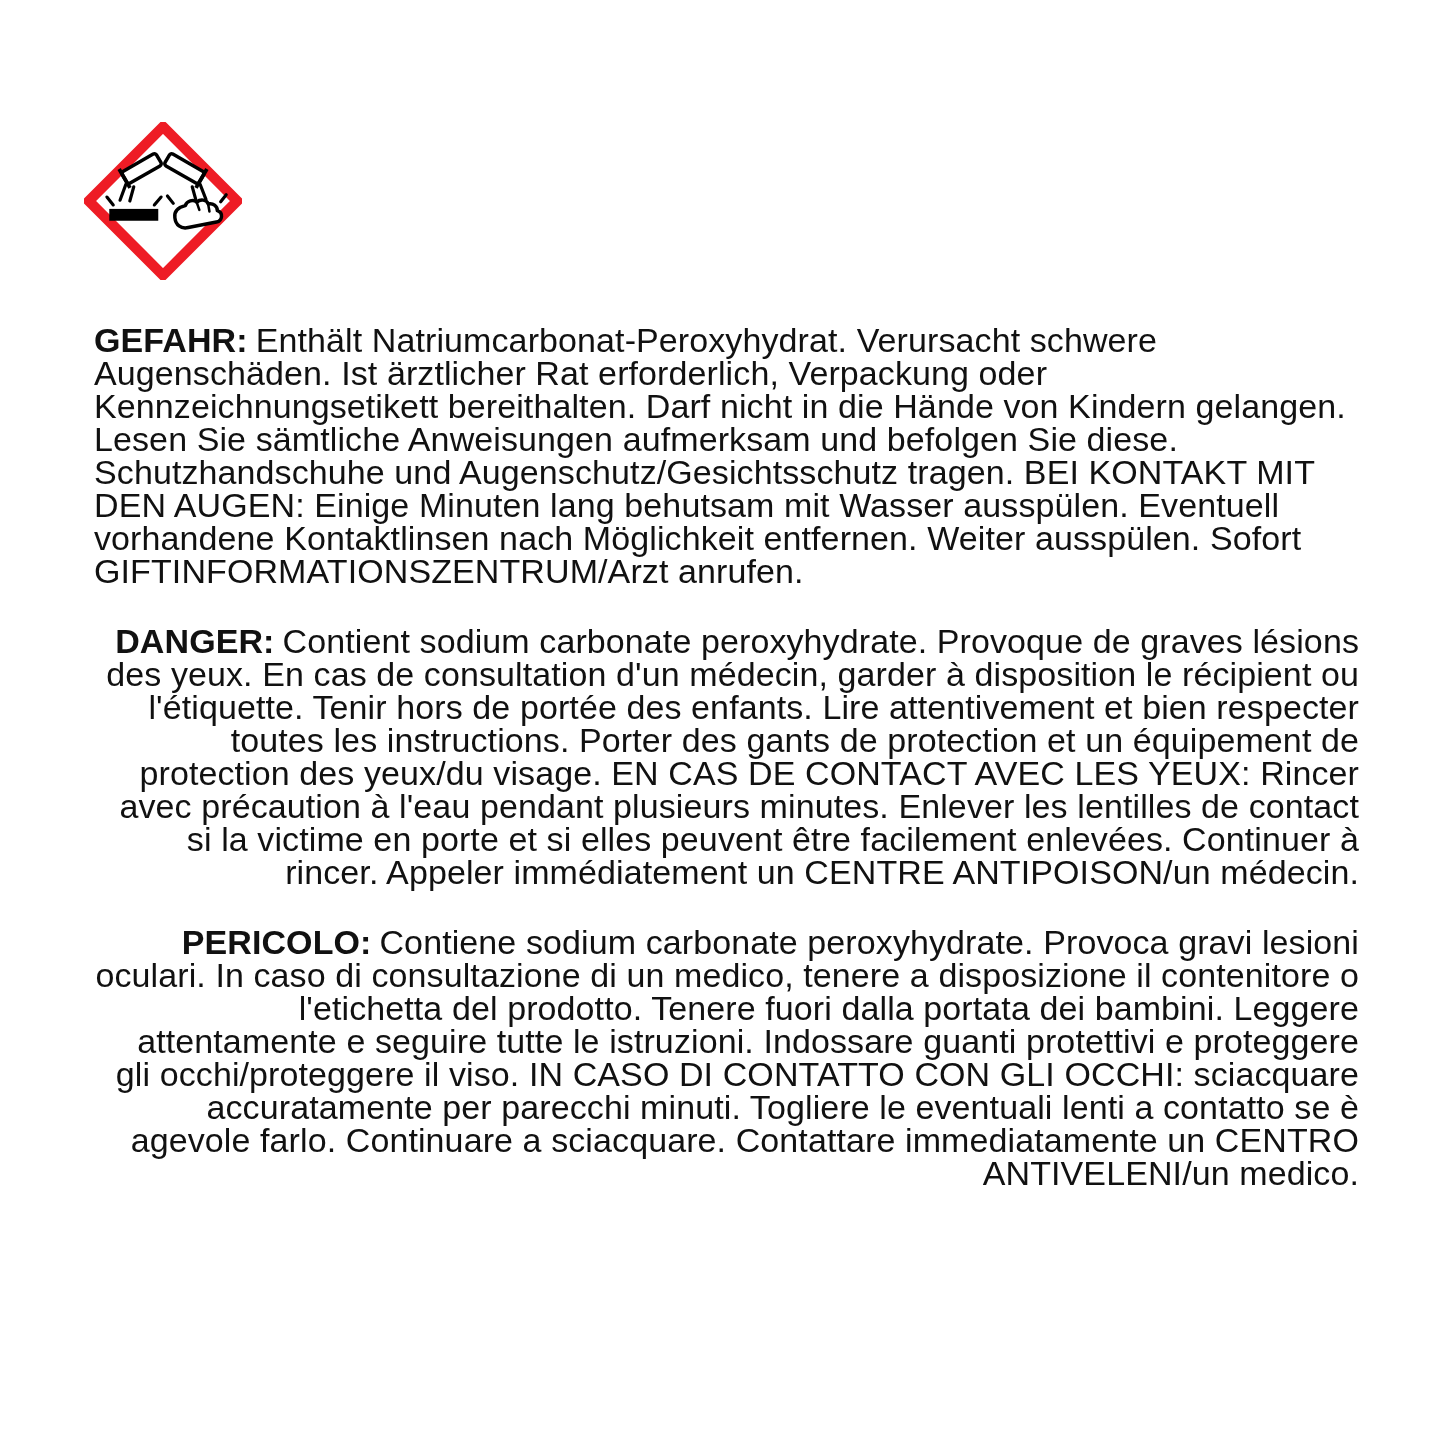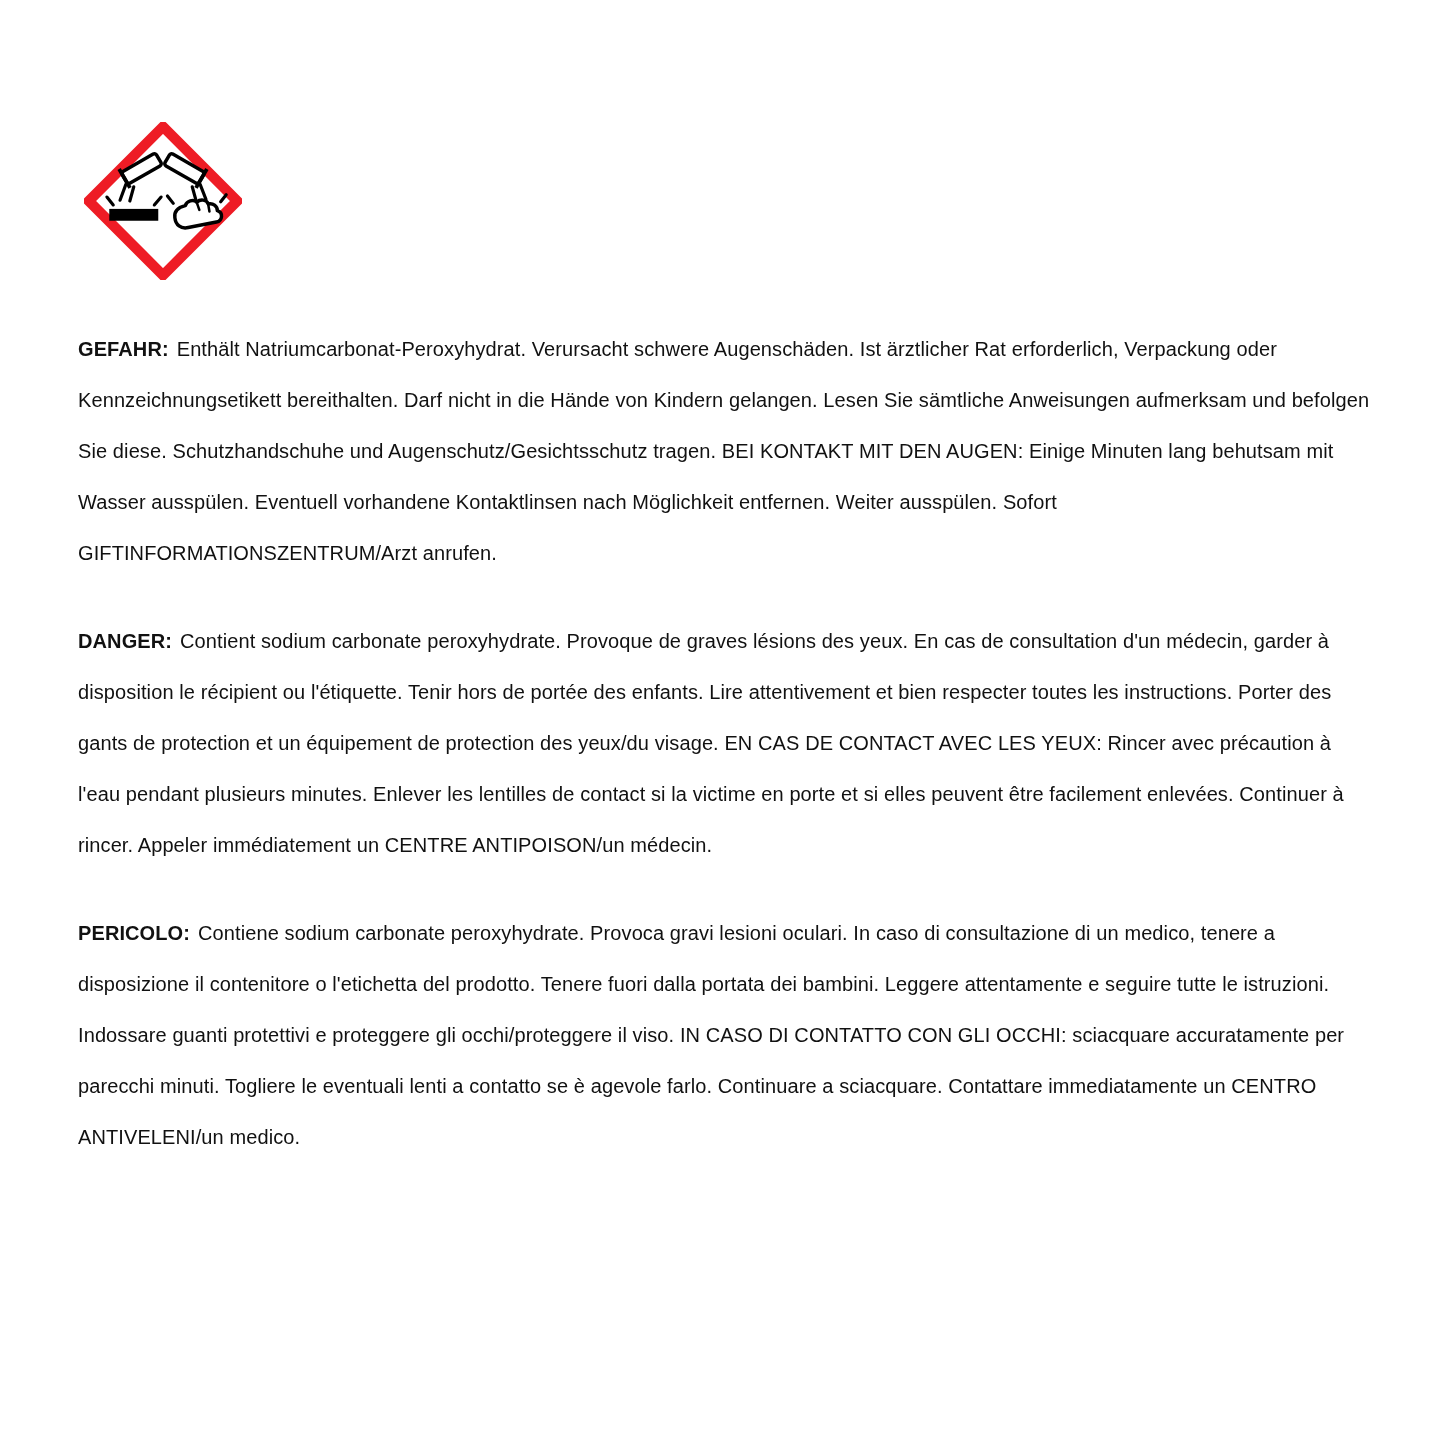--- a/index.html
+++ b/index.html
@@ -26,29 +26,30 @@
     width:158px;
     height:158px;
     margin-left:6px;
   }
   .pictogram svg{display:block;width:100%;height:100%;}
   .hazard-text{
     margin-top:44px;
     max-width:1297px;
   }
   .para{
-    margin:0;
-    font-size:20px;
-    line-height:51px;
+    margin:16px;
+    font-size:34px;
+    line-height:33px;
     font-weight:400;
     letter-spacing:0.1px;
     color:var(--ink);
   }
   .para + .para{
     margin-top:37px;
+    text-align:right;
   }
   .para-label{
     font-weight:700;
     margin-right:8px;
   }
 </style>
 </head>
 <body>
 
 <div class="page">

